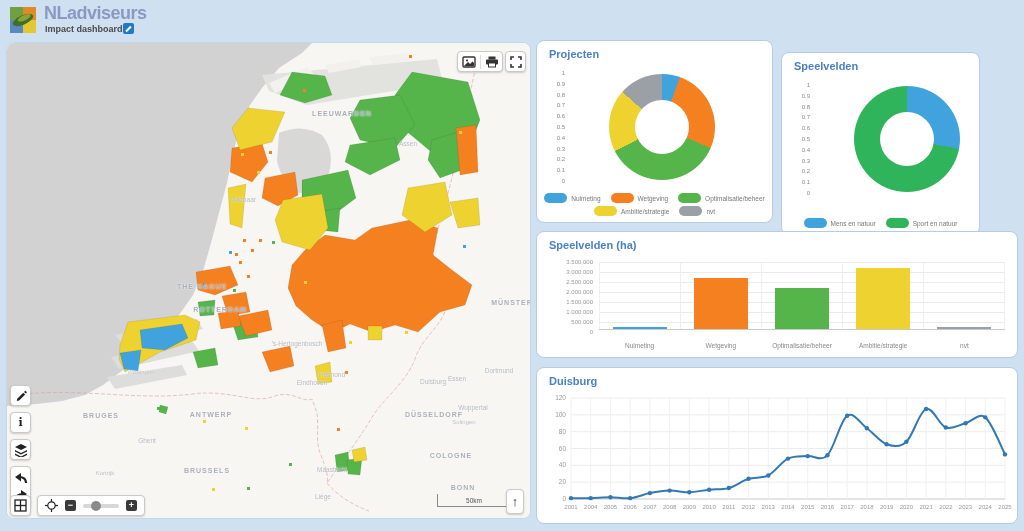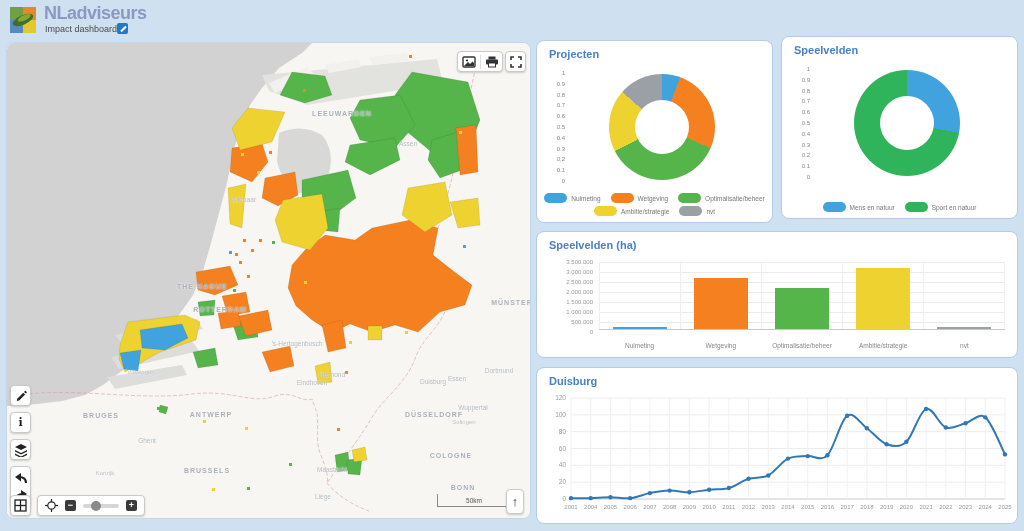--- a/index.html
+++ b/index.html
@@ -5,29 +5,29 @@
   html,body{margin:0;padding:0;}
   body{
     width:1024px;height:531px;position:relative;overflow:hidden;
     background:#cfe1f1;
     font-family:"Liberation Sans",sans-serif;
   }
   
   .header{position:absolute;left:0;top:0;width:827px;height:40px;}
   .logo{position:absolute;left:9px;top:6px;width:28px;height:28px;}
   .brand{position:absolute;left:44px;top:3px;font-size:18px;font-weight:bold;color:#8b99c2;letter-spacing:-0.5px;}
-  .subtitle{position:absolute;left:45px;top:23px;font-size:9px;color:#4a4a4a;display:flex;align-items:center;gap:0;}
+  .subtitle{position:absolute;left:45px;top:23px;font-size:9px;color:#4a4a4a;display:flex;align-items:center;gap:0;font-weight:bold;}
   .edit-badge{display:inline-block;width:11px;height:11px;background:#1f78c8;border-radius:2px;position:relative;}
   .edit-badge:after{content:'';position:absolute;left:2.5px;top:5px;width:7px;height:2px;background:#fff;transform:rotate(-45deg);}
   
   .card{position:absolute;background:#fff;border:1px solid #b3cce8;border-radius:8px;box-sizing:border-box;overflow:hidden;}
   .card-title{position:absolute;left:12px;top:7px;color:#4a80c5;font-size:11px;font-weight:bold;z-index:5;}
   #map-card{left:6px;top:42px;width:525px;height:477px;border-color:#c2d6ec;}
   #projecten-card{left:536px;top:40px;width:237px;height:183px;}
-  #speelvelden-card{left:781px;top:36px;width:237px;height:183px;}
+  #speelvelden-card{left:781px;top:52px;width:199px;height:183px;}
   #bars-card{left:536px;top:231px;width:482px;height:127px;}
   #analytics-card{left:536px;top:367px;width:482px;height:157px;}
   
   #map-svg{position:absolute;left:0;top:0;}
   .city{position:absolute;transform:translate(-50%,-50%);white-space:nowrap;color:#aab0b8;text-shadow:0 0 2px #fff;pointer-events:none;}
   .city.big{font-size:7px;letter-spacing:1px;font-weight:bold;color:#a9afb8;}
   .city.small{font-size:6.5px;color:#b5bac1;}
   .city.tiny{font-size:6px;color:#bcc1c7;}
   .mbtn{position:absolute;background:#fff;border:1px solid #c9c9c9;border-radius:4px;
         box-shadow:0 1px 2px rgba(0,0,0,.18);display:flex;align-items:center;justify-content:center;box-sizing:border-box;}

